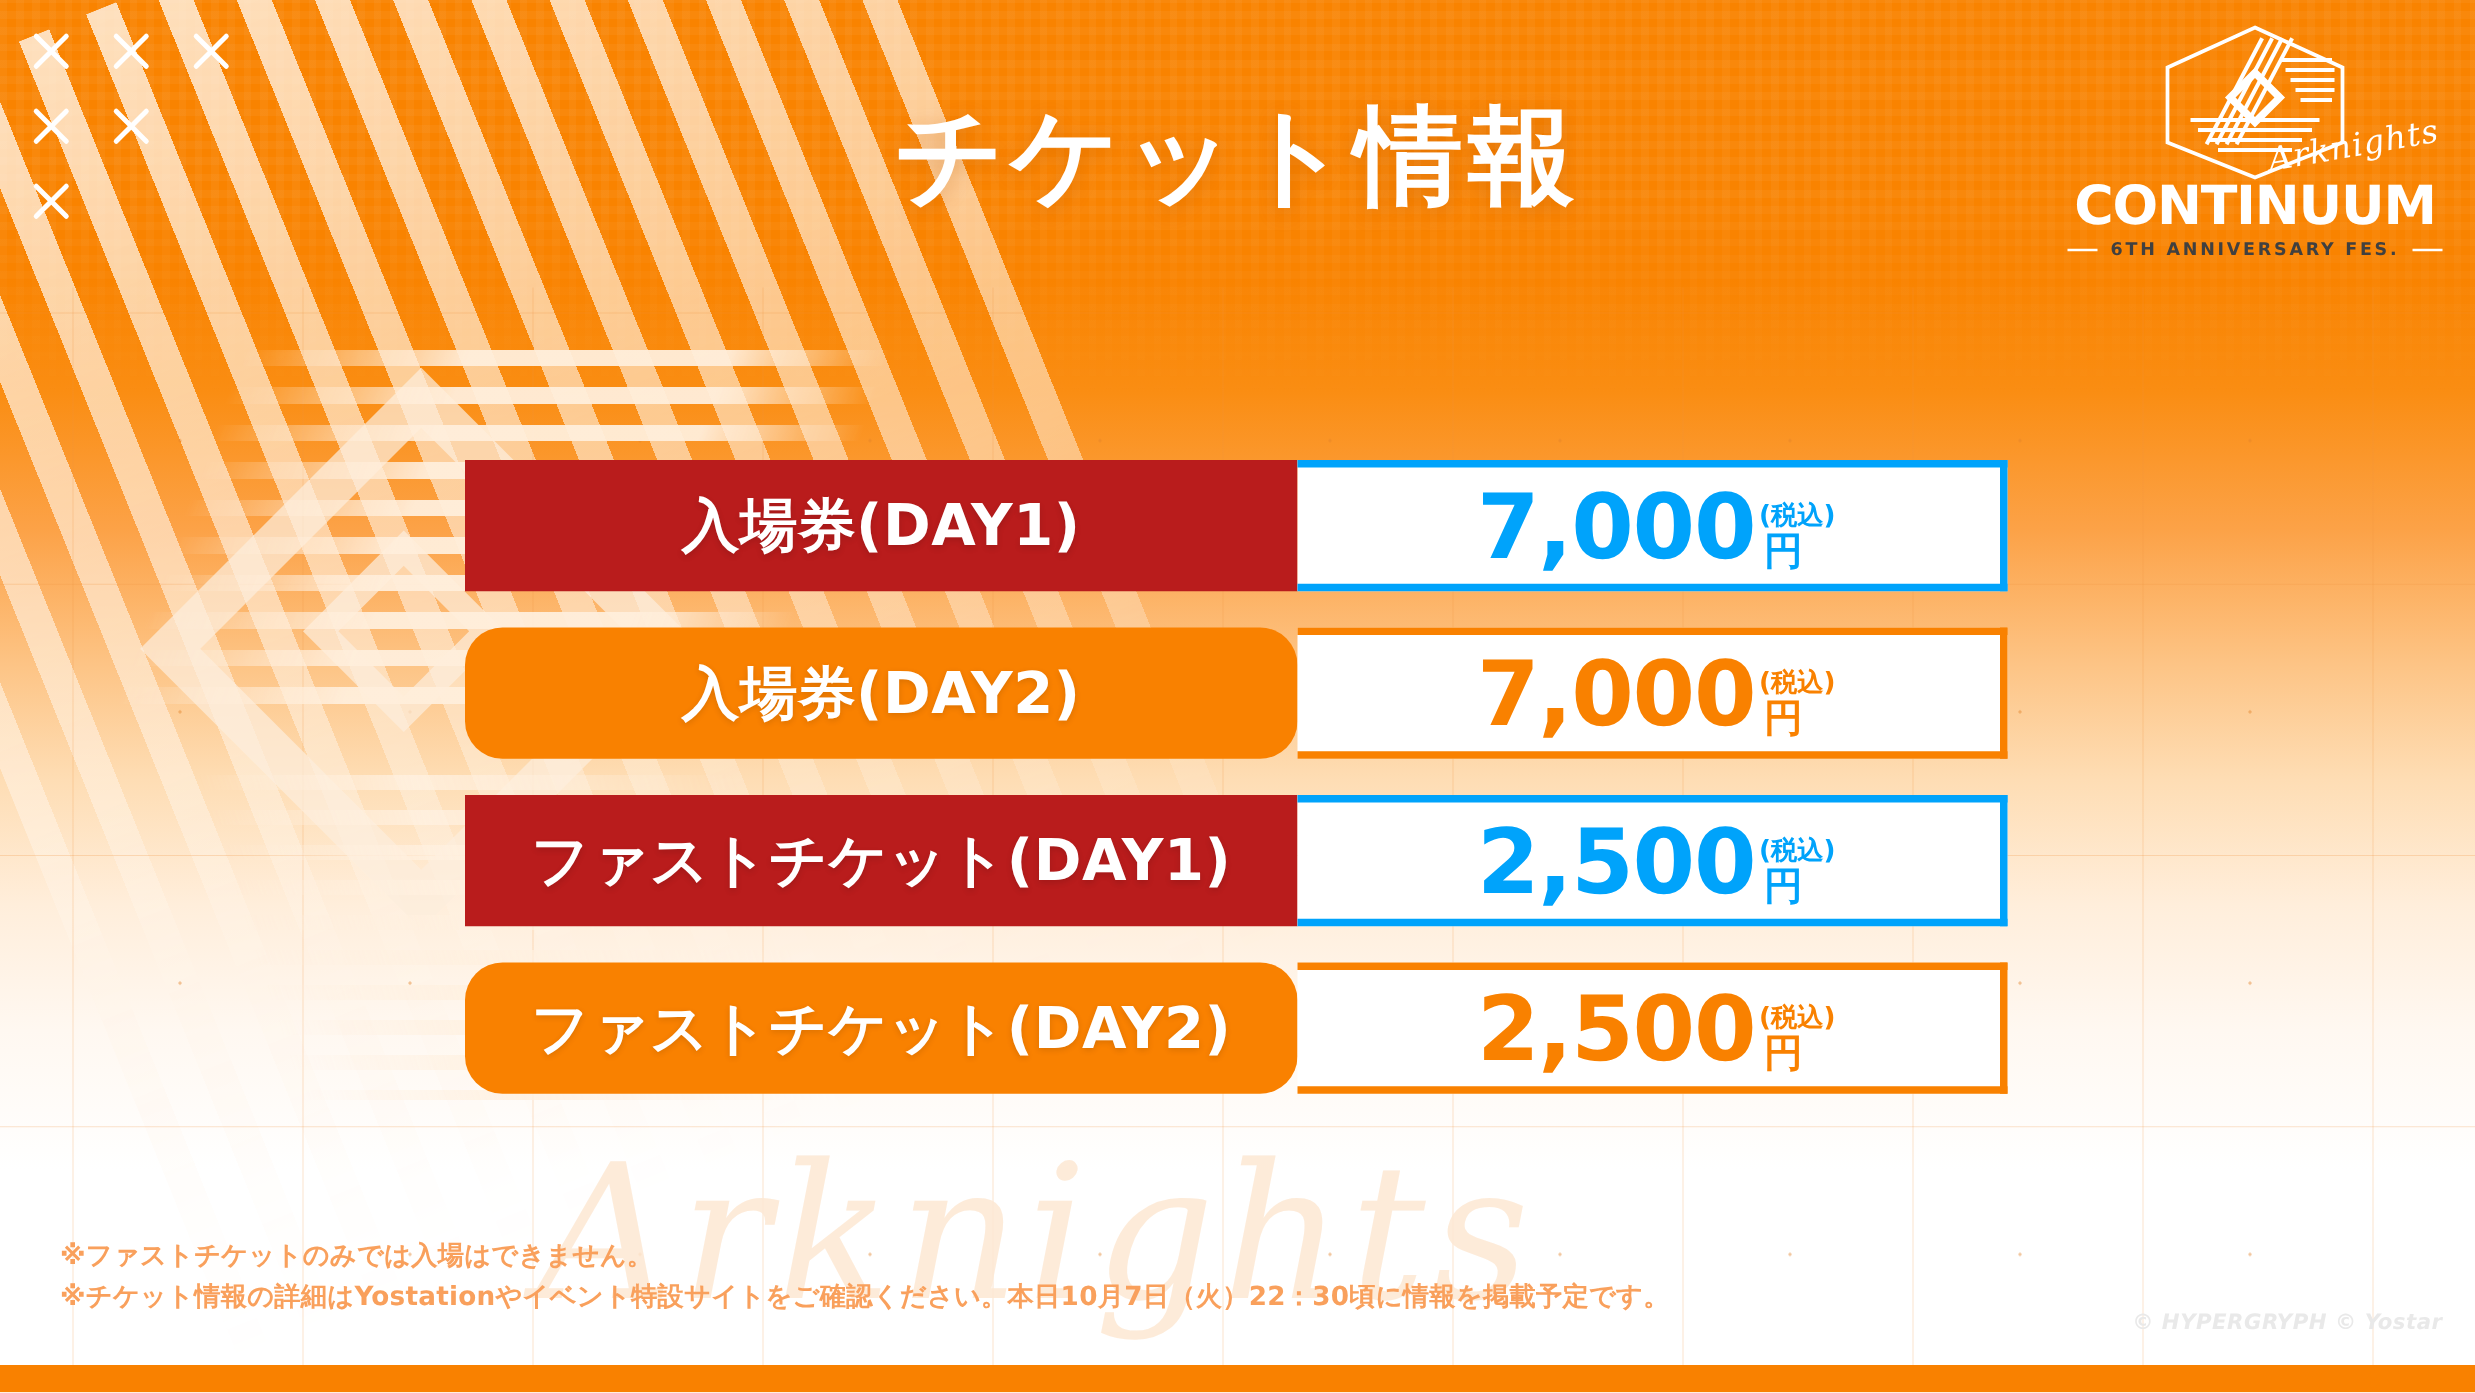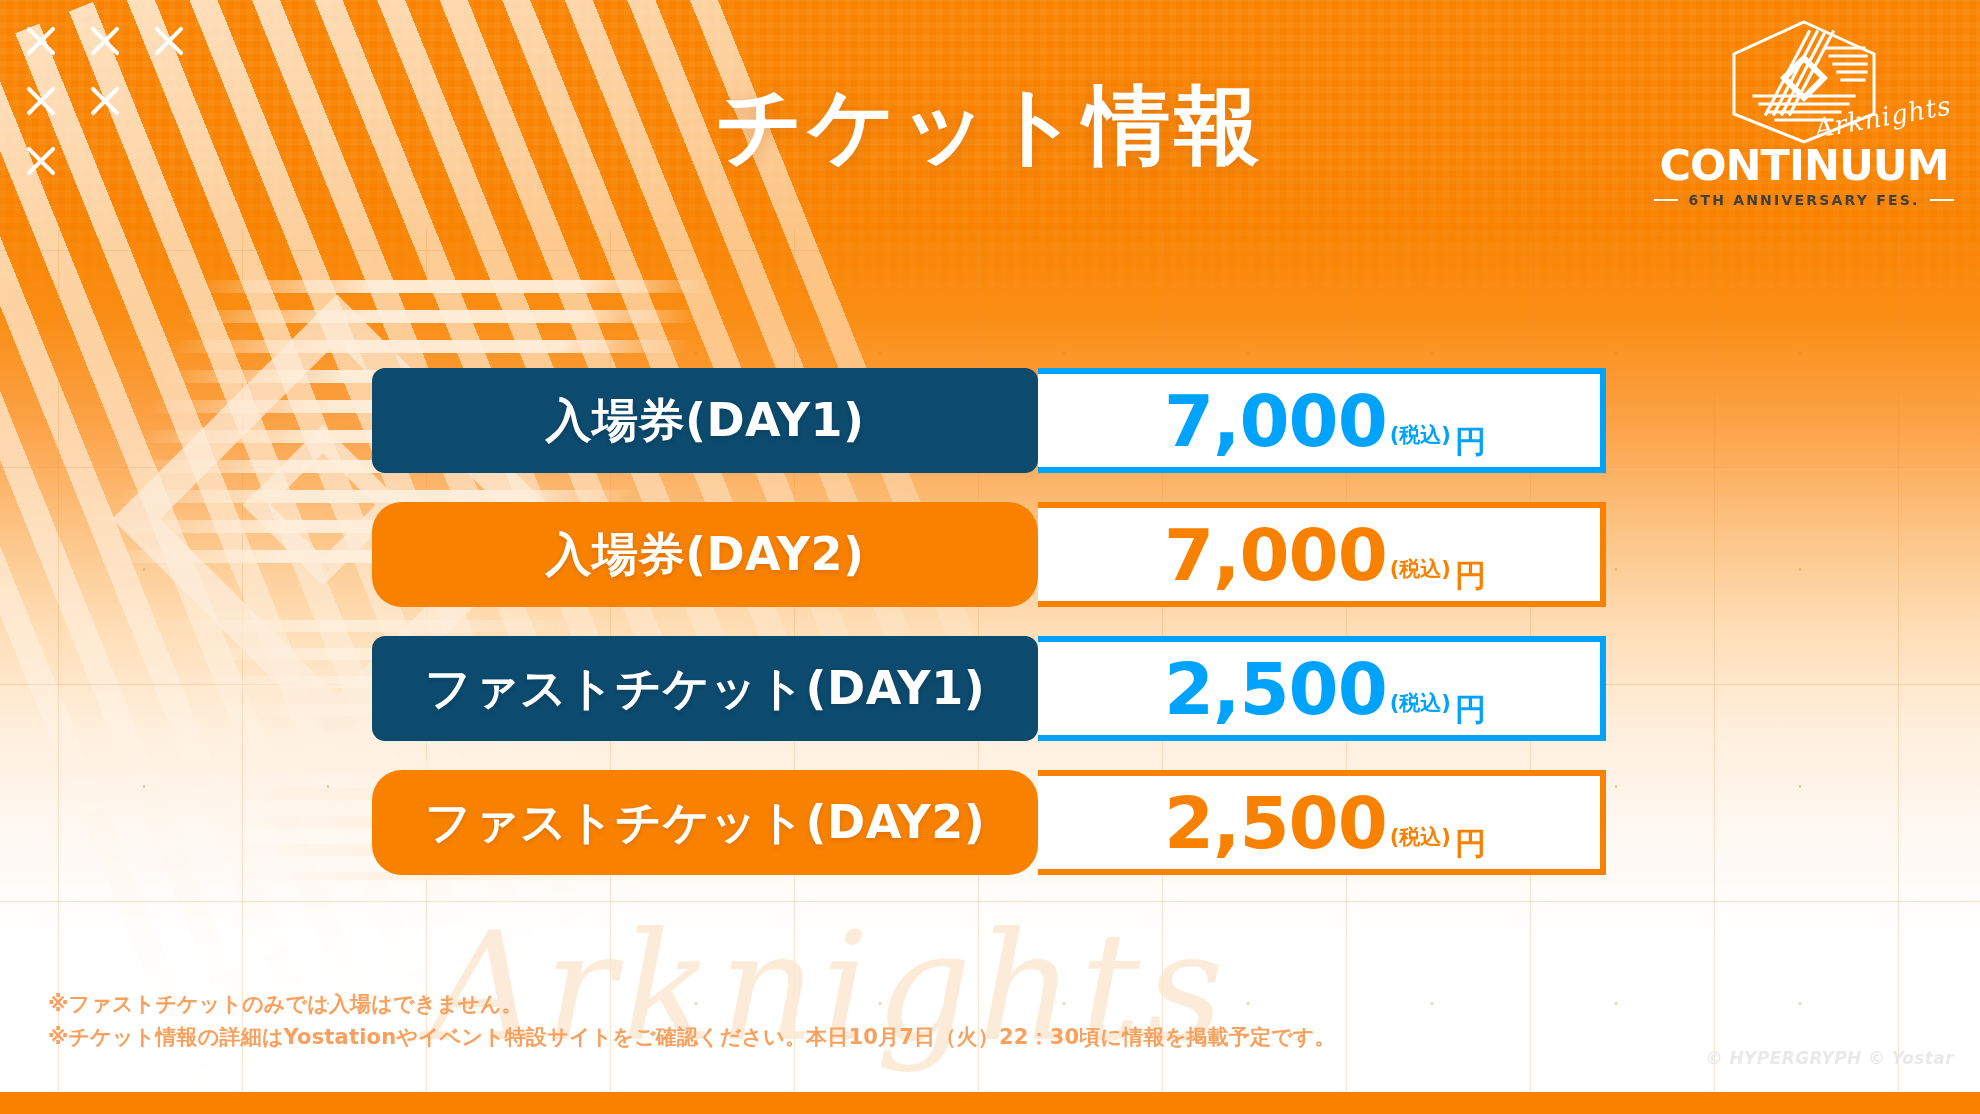--- a/index.html
+++ b/index.html
@@ -252,21 +252,21 @@
   }
   .row-value {
     flex: 1;
     position: relative;
     background: #ffffff;
     box-sizing: border-box;
     display: flex;
     align-items: center;
     justify-content: center;
   }
-  .price-row.blue .row-label { background: #0c4a6e; border-radius: 13px; }
+  .price-row.blue .row-label { background: #b91c1c; }
   .price-row.blue .row-value { border: 6px solid #00a3fb; border-left: none; }
   .price-row.blue .amount,
   .price-row.blue .tax,
   .price-row.blue .yen { color: #00a3fb; }
 
   .price-row.orange .row-label { background: #f98100; border-radius: 30px; }
   .price-row.orange .row-value { border: 6px solid #f98100; border-left: none; }
   .price-row.orange .amount,
   .price-row.orange .tax,
   .price-row.orange .yen { color: #f98100; }
@@ -278,20 +278,21 @@
   }
   .amount {
     font-family: "DejaVu Sans", sans-serif;
     font-weight: bold;
     font-size: 72px;
     line-height: 1;
     letter-spacing: -1px;
   }
   .unit-stack {
     display: flex;
+    flex-direction: column;
     align-items: flex-start;
     margin-left: 3px;
     margin-top: -4px;
   }
   .tax {
     font-family: "DejaVu Sans", sans-serif;
     font-weight: bold;
     font-size: 21px;
     line-height: 1.05;
     white-space: nowrap;

